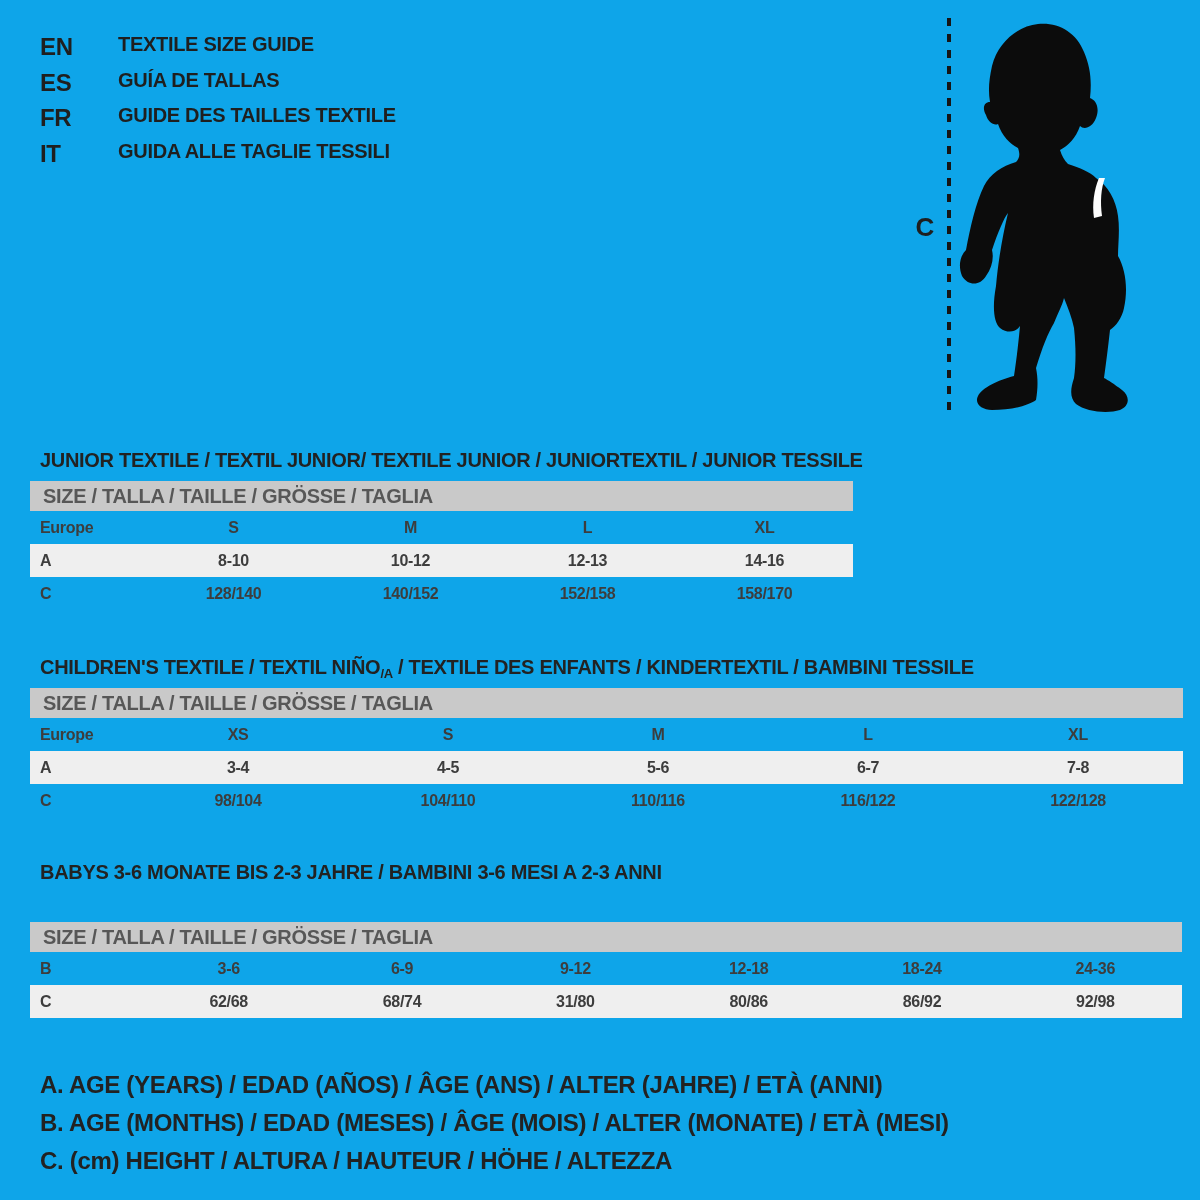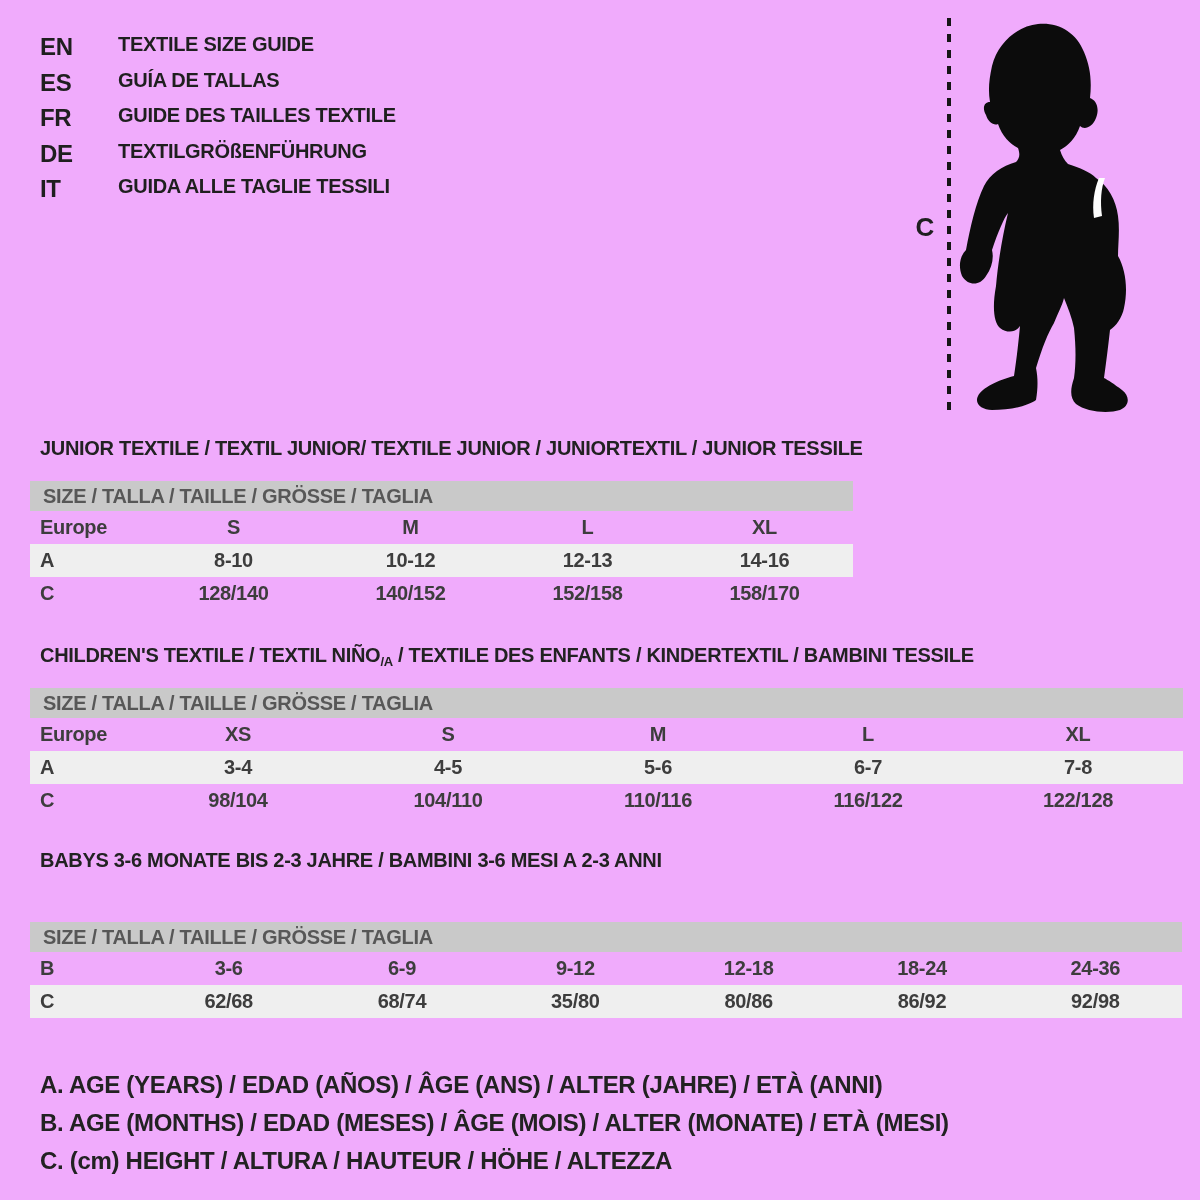--- a/index.html
+++ b/index.html
@@ -1,49 +1,49 @@
 <!DOCTYPE html>
 <html><head>
 <meta charset="utf-8">
 <style>
   * { margin:0; padding:0; box-sizing:border-box; }
   html,body { background:#ffffff; }
   .page {
     position:relative; width:1200px; height:1200px;
-    background:#f0abfc; overflow:hidden;
+    background:#0ea5e9; overflow:hidden;
     font-family:"Liberation Sans", sans-serif;
     font-weight:bold; color:#1f1f1f;
   }
 
   
   .lang-block { position:absolute; left:40px; top:33px; }
   .lang-row { display:flex; height:35.5px; align-items:flex-start; }
   .lang-code { width:78px; font-size:24px; letter-spacing:-0.3px; }
   .lang-title { font-size:20px; letter-spacing:-0.3px; white-space:nowrap; }
 
   
   .measure-line {
     position:absolute; left:947px; top:18px; width:4px; height:400px;
     background:repeating-linear-gradient(to bottom,#161616 0 8px,transparent 8px 16px);
   }
   .figure-label { position:absolute; left:908px; top:212px; width:34px; text-align:center; font-size:26px; }
   .silhouette { position:absolute; left:958px; top:18px; }
 
   
-  .sec-title { position:absolute; left:40px; font-size:20px; letter-spacing:-0.3px; white-space:nowrap; color:#222; }
+  .sec-title { position:absolute; left:40px; font-size:20px; letter-spacing:-0.3px; white-space:nowrap; color:#222;margin-top:12px; }
   .sub-part { font-size:13px; position:relative; top:4px; }
   .two-line { line-height:35px; }
 
   
   .tbl { position:absolute; left:30px; }
   .tbl-head {
     background:#c9c9c9; height:30px; line-height:31px;
     padding-left:13px; font-size:20px; letter-spacing:-0.3px; color:#575757;
   }
-  .trow { display:grid; height:33px; line-height:33px; font-size:20px; letter-spacing:-0.3px; color:#3d3d3d; }
+  .trow { display:grid; height:33px; line-height:33px; font-size:16px; letter-spacing:-0.3px; color:#3d3d3d; }
   .cols4 { grid-template-columns:115px repeat(4,1fr); }
   .cols5 { grid-template-columns:103px repeat(5,1fr); }
   .cols6 { grid-template-columns:112px repeat(6,1fr); }
   .rlabel { text-align:left; padding-left:10px; }
   .cell { text-align:center; }
   .stripe { background:#efefef; }
 
   
   .legend { position:absolute; left:40px; top:1066px; font-size:24px; line-height:38px; letter-spacing:-0.3px; color:#222; white-space:nowrap; }
 </style>
@@ -57,24 +57,20 @@
       <span class="lang-code">EN</span>
       <span class="lang-title">TEXTILE SIZE GUIDE</span>
     </div>
     <div class="lang-row">
       <span class="lang-code">ES</span>
       <span class="lang-title">GUÍA DE TALLAS</span>
     </div>
     <div class="lang-row">
       <span class="lang-code">FR</span>
       <span class="lang-title">GUIDE DES TAILLES TEXTILE</span>
-    </div>
-    <div class="lang-row">
-      <span class="lang-code">DE</span>
-      <span class="lang-title">TEXTILGRÖßENFÜHRUNG</span>
     </div>
     <div class="lang-row">
       <span class="lang-code">IT</span>
       <span class="lang-title">GUIDA ALLE TAGLIE TESSILI</span>
     </div>
   </div>
 
   <div class="measure-line"></div>
   <div class="figure-label">C</div>
   <svg class="silhouette" width="190" height="402" viewBox="0 0 190 402">
@@ -193,21 +189,21 @@
       <span class="cell">6-9</span>
       <span class="cell">9-12</span>
       <span class="cell">12-18</span>
       <span class="cell">18-24</span>
       <span class="cell">24-36</span>
     </div>
     <div class="trow cols6 stripe">
       <span class="rlabel">C</span>
       <span class="cell">62/68</span>
       <span class="cell">68/74</span>
-      <span class="cell">35/80</span>
+      <span class="cell">31/80</span>
       <span class="cell">80/86</span>
       <span class="cell">86/92</span>
       <span class="cell">92/98</span>
     </div>
   </div>
 
   <div class="legend">
     <div>A. AGE (YEARS) / EDAD (AÑOS) / ÂGE (ANS) / ALTER (JAHRE) / ETÀ (ANNI)</div>
     <div>B. AGE (MONTHS) / EDAD (MESES) / ÂGE (MOIS) / ALTER (MONATE) / ETÀ (MESI)</div>
     <div>C. (cm) HEIGHT / ALTURA / HAUTEUR / HÖHE / ALTEZZA</div>

